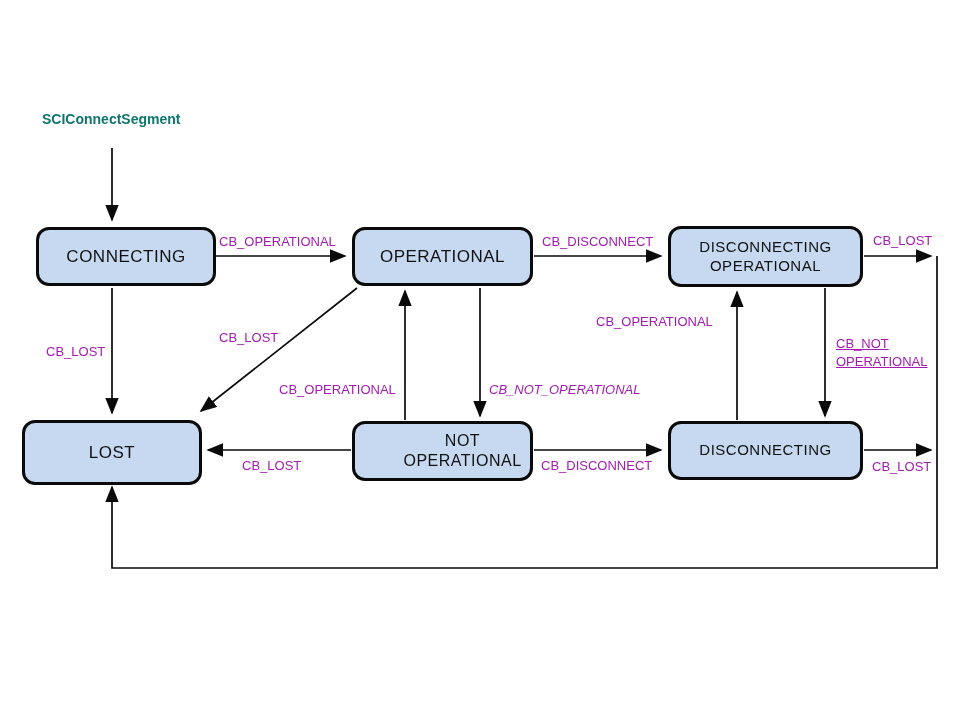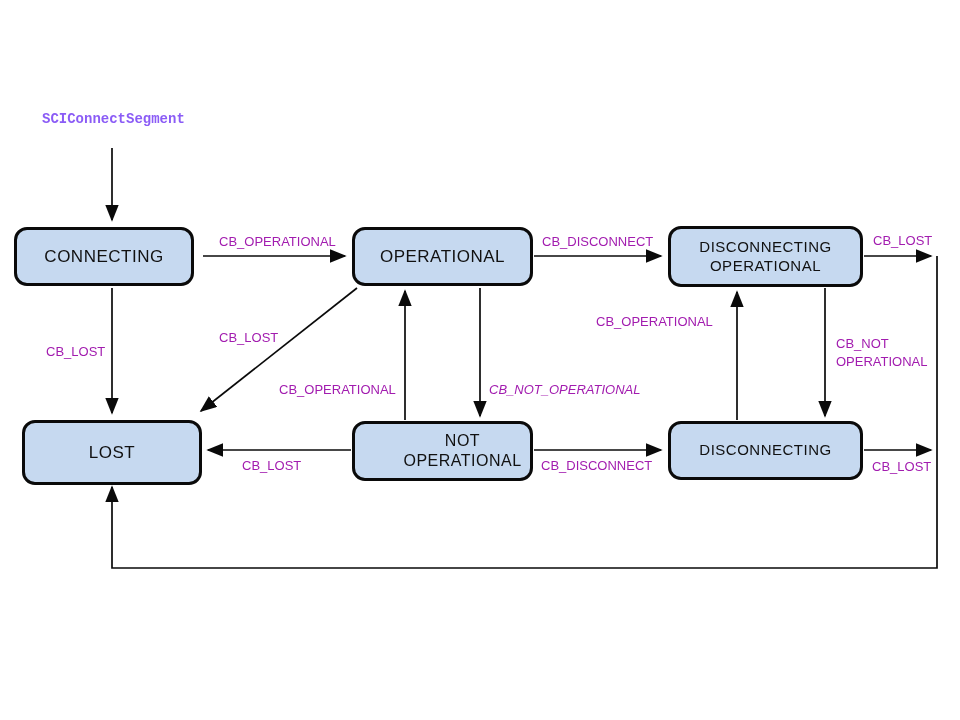--- a/index.html
+++ b/index.html
@@ -27,28 +27,27 @@
   .fs-lg{font-size:17px;}
   .fs-md{font-size:16px;padding-left:40px;}
   .fs-sm{font-size:15px;}
   .elabel{
     position:absolute;
     font-size:13px;
     color:#a21caf;
     white-space:nowrap;
     line-height:1.35;
   }
-  .elabel span{display:block;}
+  .elabel span{display:block;text-decoration:underline;}
   .start-label{
     position:absolute;
     font-size:14px;
     font-weight:bold;
-    color:#8b5cf6;
+    color:#0f766e;
     white-space:nowrap;
-    font-family:Liberation Mono, monospace;
   }
 </style>
 </head>
 <body>
 
 <div class="canvas">
 
   <svg class="edges" viewBox="0 0 960 720" xmlns="http://www.w3.org/2000/svg">
     <defs>
       <marker id="arrow" viewBox="0 0 10 8" refX="9" refY="4" markerWidth="10" markerHeight="8" orient="auto-start-reverse">
@@ -68,21 +67,21 @@
       <line x1="534" y1="450" x2="661" y2="450" marker-end="url(#arrow)"></line>
       <line x1="737" y1="420" x2="737" y2="292" marker-end="url(#arrow)"></line>
       <line x1="825" y1="288" x2="825" y2="416" marker-end="url(#arrow)"></line>
       <line x1="864" y1="450" x2="931" y2="450" marker-end="url(#arrow)"></line>
       <path d="M937,256 L937,568 L112,568 L112,487" marker-end="url(#arrow)"></path>
     </g>
   </svg>
 
   <div class="start-label" style="left:42px;top:111px;">SCIConnectSegment</div>
 
-  <div class="node fs-lg" style="left:14px;top:227px;width:180px;height:59px;">
+  <div class="node fs-lg" style="left:36px;top:227px;width:180px;height:59px;">
     <span>CONNECTING</span>
   </div>
 
   <div class="node fs-lg" style="left:352px;top:227px;width:181px;height:59px;">
     <span>OPERATIONAL</span>
   </div>
 
   <div class="node fs-sm" style="left:668px;top:226px;width:195px;height:61px;">
     <span>DISCONNECTING</span>
     <span>OPERATIONAL</span>

